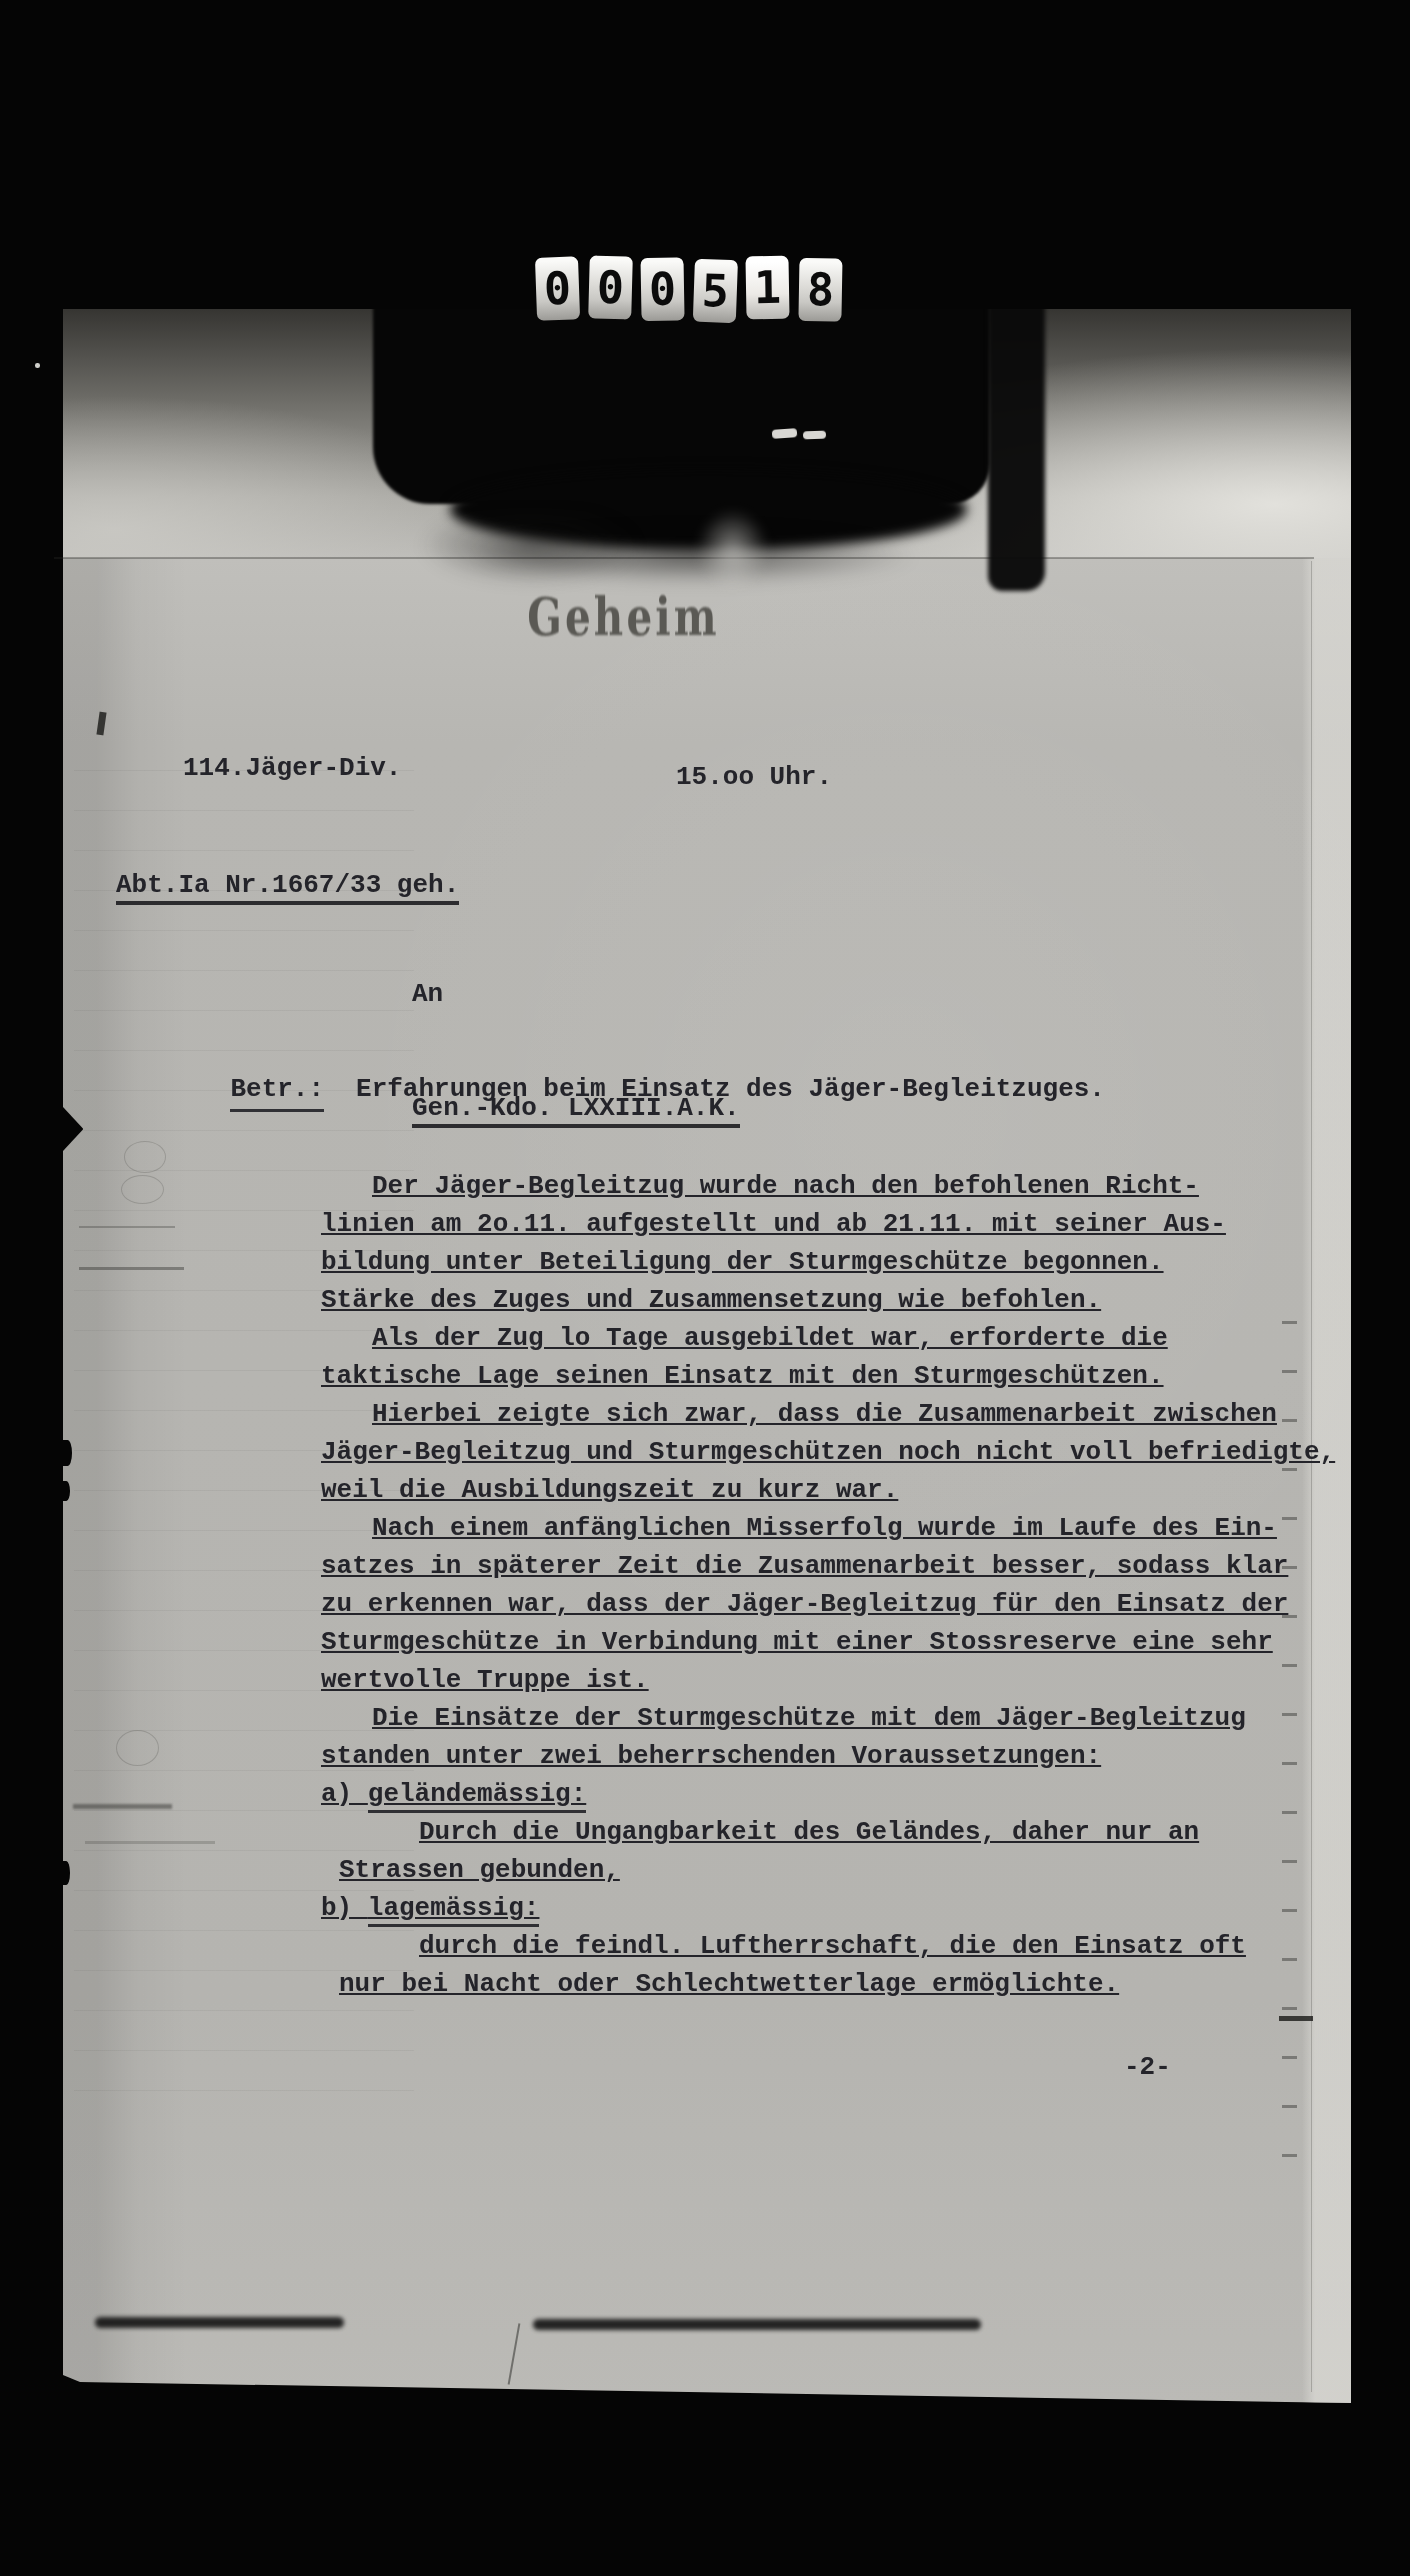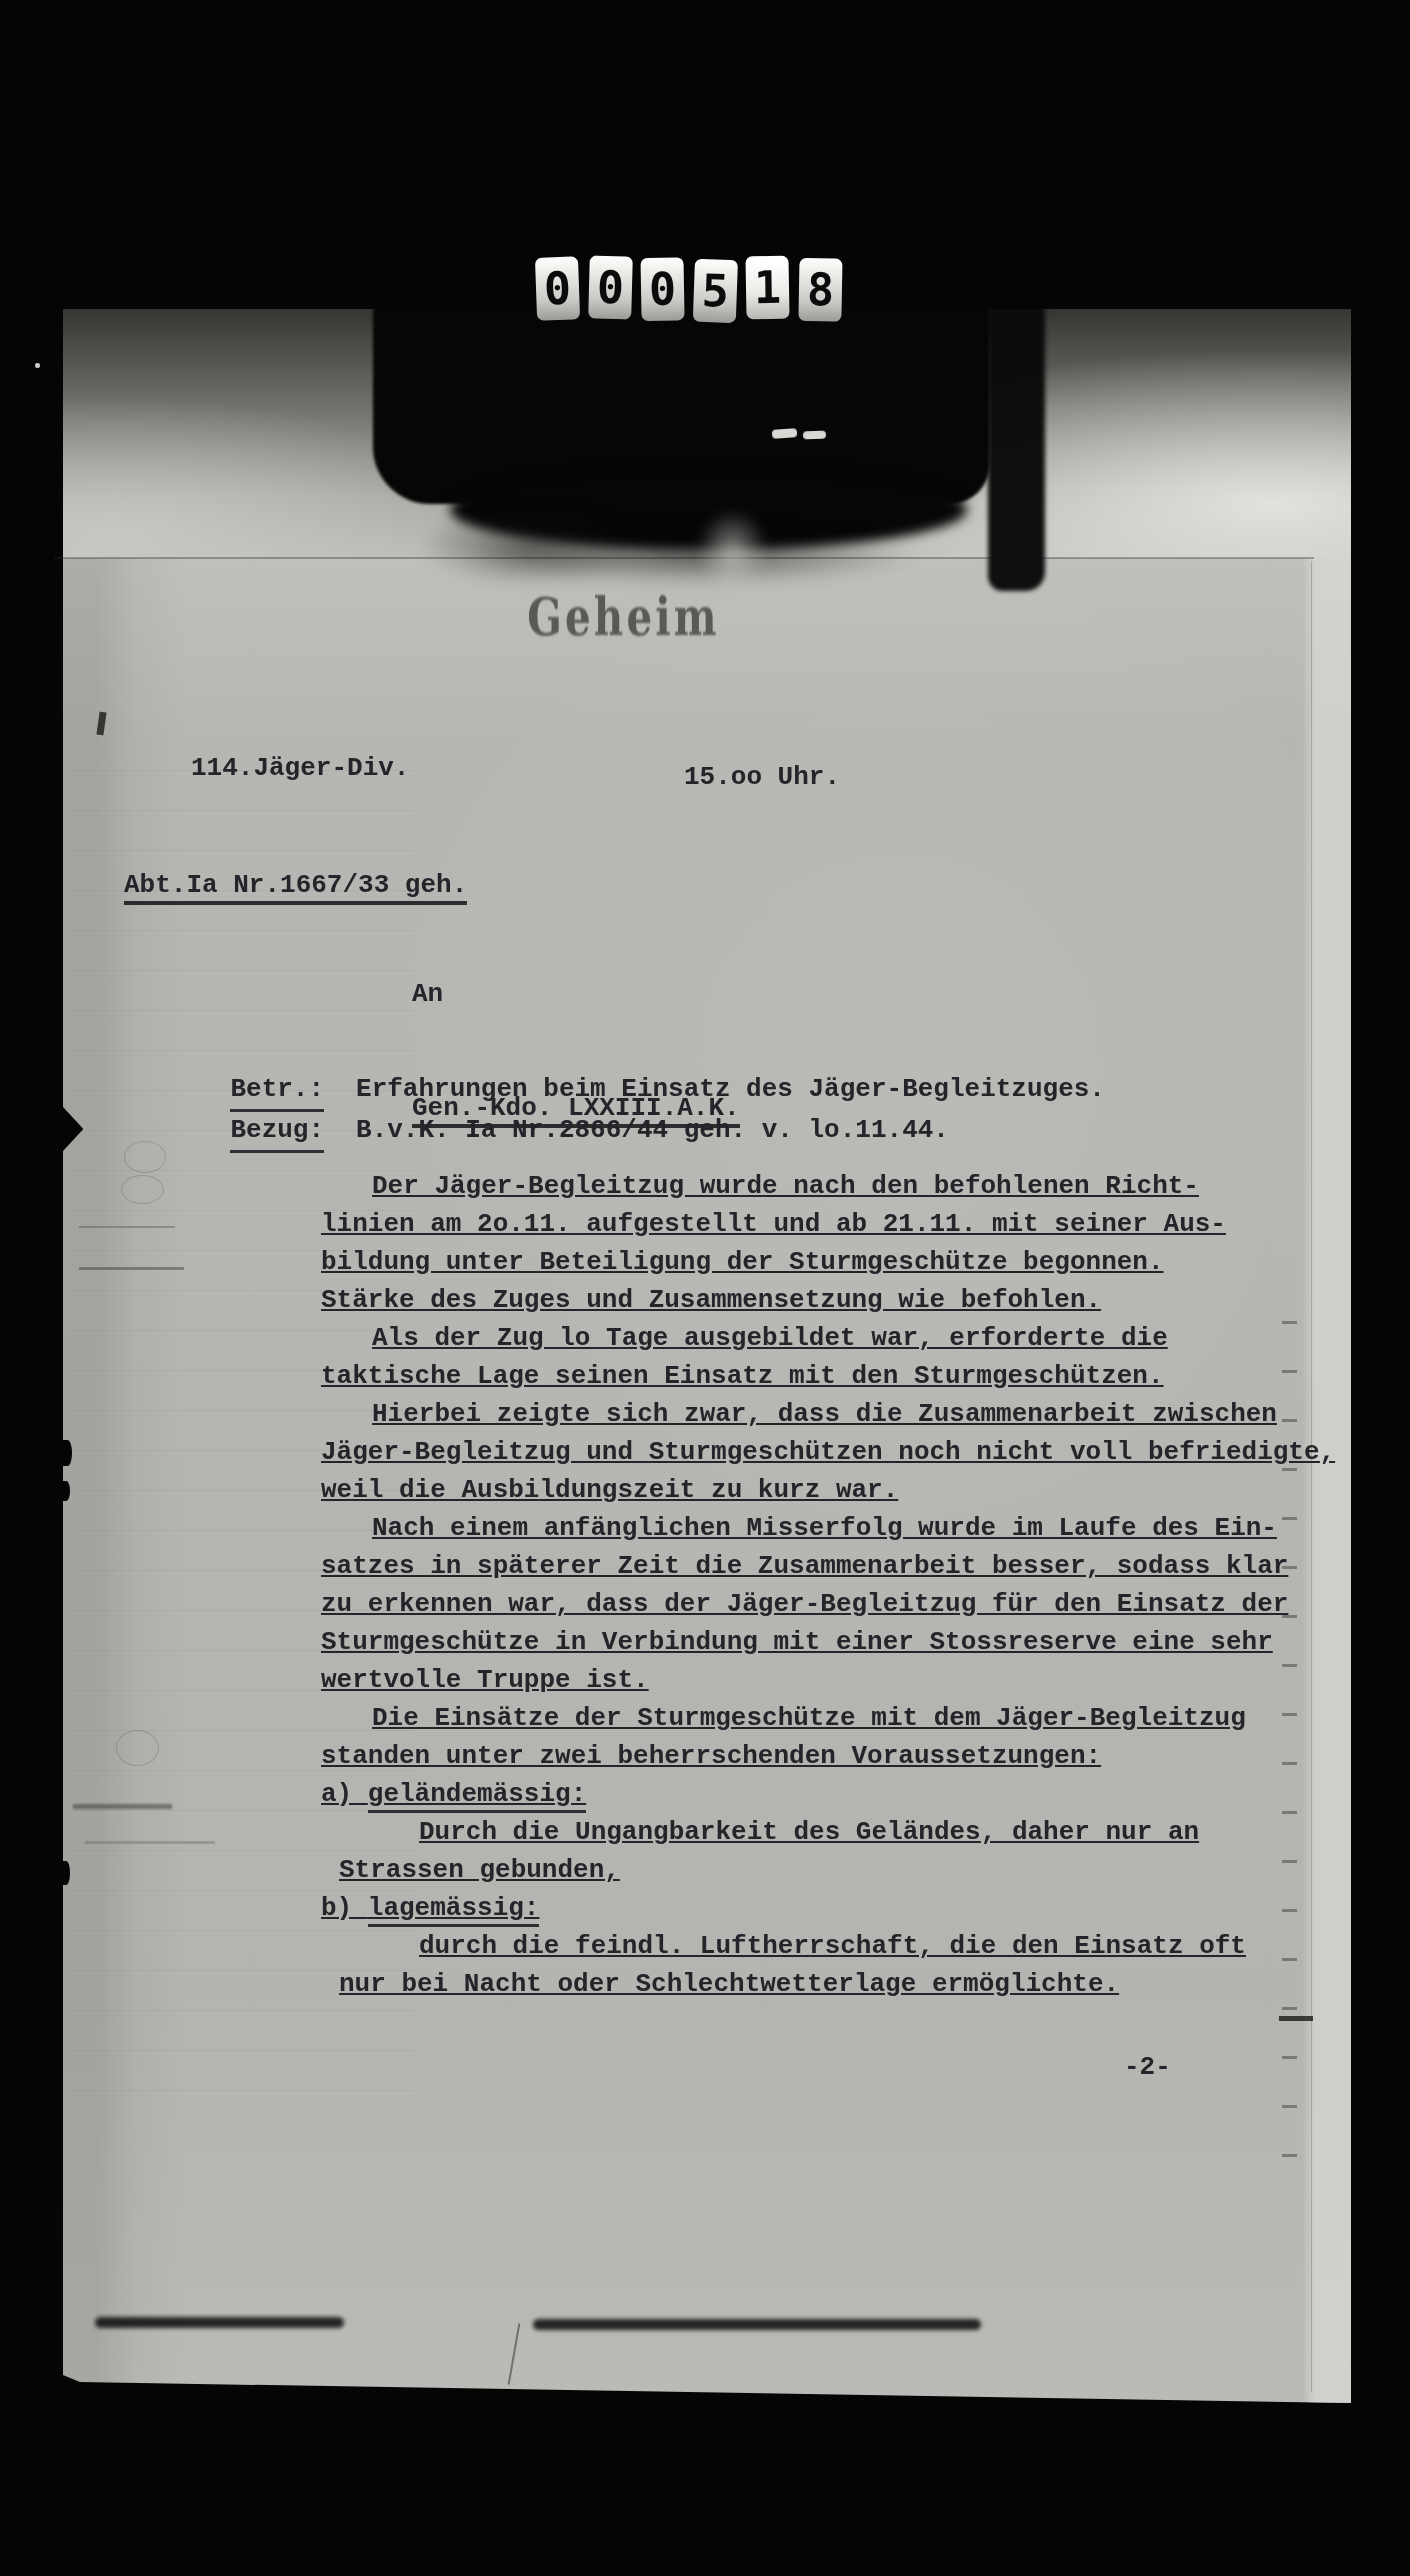--- a/index.html
+++ b/index.html
@@ -52,21 +52,21 @@
   .cbox:nth-child(4){transform:rotate(2deg) translateY(3.4px);}
   .cbox:nth-child(5){transform:rotate(-1deg);background:linear-gradient(180deg,#ffffff 10%,#eceae6 60%,#b7b6b2);}
   .cbox:nth-child(6){transform:rotate(1deg) translateY(2.3px);}
   .wdash{position:absolute;background:#d8d7d3;border-radius:4px;filter:blur(0.6px);}
 
   
   .tw{position:absolute;font-weight:700;font-size:26px;color:#24242a;
       filter:blur(0.3px);white-space:pre;line-height:38px;}
   .und{border-bottom:3.4px solid rgba(25,25,30,.85);padding-bottom:0.6px;}
   .und-thick{border-bottom:4.5px solid rgba(20,20,24,.85);padding-bottom:1.1px;}
-  .lh68{line-height:39px;margin-left:8px;}
+  .lh68{line-height:39px;}
   .pl118{padding-left:67px;}
   .row-label{display:inline-block;}
   .row-text{margin-left:32px;}
 
   .bline{line-height:38px;text-decoration:underline;}
   .i0{padding-left:0;margin-left:28px;} .i1{padding-left:79px;} .i2{padding-left:126px;} .i3{padding-left:46px;}
 
   
   .stamp{position:absolute;left:513px;top:591px;width:221px;text-align:center;
     font-family:"DejaVu Serif",serif;font-weight:700;font-size:44px;color:#504f4a;
@@ -131,23 +131,20 @@
   </div>
 
   <div class="tw" style="left:412px;top:899px;">
     <div>An</div>
     <div><span class="und-thick">Gen.-Kdo. LXXIII.A.K.</span></div>
   </div>
 
   <div class="tw" style="left:168px;top:1032px;">
     <span class="row-label und">Betr.:</span><span class="row-text">Erfahrungen beim Einsatz des Jäger-Begleitzuges.</span>
   </div>
-  <div class="tw" style="left:168px;top:1073px;">
-    <span class="row-label und">Bezug:</span><span class="row-text">B.v.K. Ia Nr.2866/44 geh. v. lo.11.44.</span>
-  </div>
 
   <div class="tw" style="left:293px;top:1167px;width:1037px;"><div class="bline i1">Der Jäger-Begleitzug wurde nach den befohlenen Richt-</div><div class="bline i0">linien am 2o.11. aufgestellt und ab 21.11. mit seiner Aus-</div><div class="bline i0">bildung unter Beteiligung der Sturmgeschütze begonnen.</div><div class="bline i0">Stärke des Zuges und Zusammensetzung wie befohlen.</div><div class="bline i1">Als der Zug lo Tage ausgebildet war, erforderte die</div><div class="bline i0">taktische Lage seinen Einsatz mit den Sturmgeschützen.</div><div class="bline i1">Hierbei zeigte sich zwar, dass die Zusammenarbeit zwischen</div><div class="bline i0">Jäger-Begleitzug und Sturmgeschützen noch nicht voll befriedigte,</div><div class="bline i0">weil die Ausbildungszeit zu kurz war.</div><div class="bline i1">Nach einem anfänglichen Misserfolg wurde im Laufe des Ein-</div><div class="bline i0">satzes in späterer Zeit die Zusammenarbeit besser, sodass klar</div><div class="bline i0">zu erkennen war, dass der Jäger-Begleitzug für den Einsatz der</div><div class="bline i0">Sturmgeschütze in Verbindung mit einer Stossreserve eine sehr</div><div class="bline i0">wertvolle Truppe ist.</div><div class="bline i1">Die Einsätze der Sturmgeschütze mit dem Jäger-Begleitzug</div><div class="bline i0">standen unter zwei beherrschenden Voraussetzungen:</div><div class="bline i0"><span>a) </span><span class="und">geländemässig:</span></div><div class="bline i2">Durch die Ungangbarkeit des Geländes, daher nur an</div><div class="bline i3">Strassen gebunden,</div><div class="bline i0"><span>b) </span><span class="und">lagemässig:</span></div><div class="bline i2">durch die feindl. Luftherrschaft, die den Einsatz oft</div><div class="bline i3">nur bei Nacht oder Schlechtwetterlage ermöglichte.</div></div>
 
   <div class="tw" style="left:1124px;top:2048px;">-2-</div>
 
   <div class="ring" style="left:124px;top:1141px;width:40px;height:29.5px;"></div>
   <div class="ring" style="left:121px;top:1175px;width:41px;height:27px;"></div>
   <div class="ring" style="left:116px;top:1730px;width:41px;height:34px;"></div>
   <div class="pline" style="left:79px;top:1226px;width:96px;height:2.3px;background:rgba(50,50,45,.3);"></div>
   <div class="pline" style="left:79px;top:1267px;width:105px;height:2.8px;background:rgba(40,40,38,.4);"></div>

